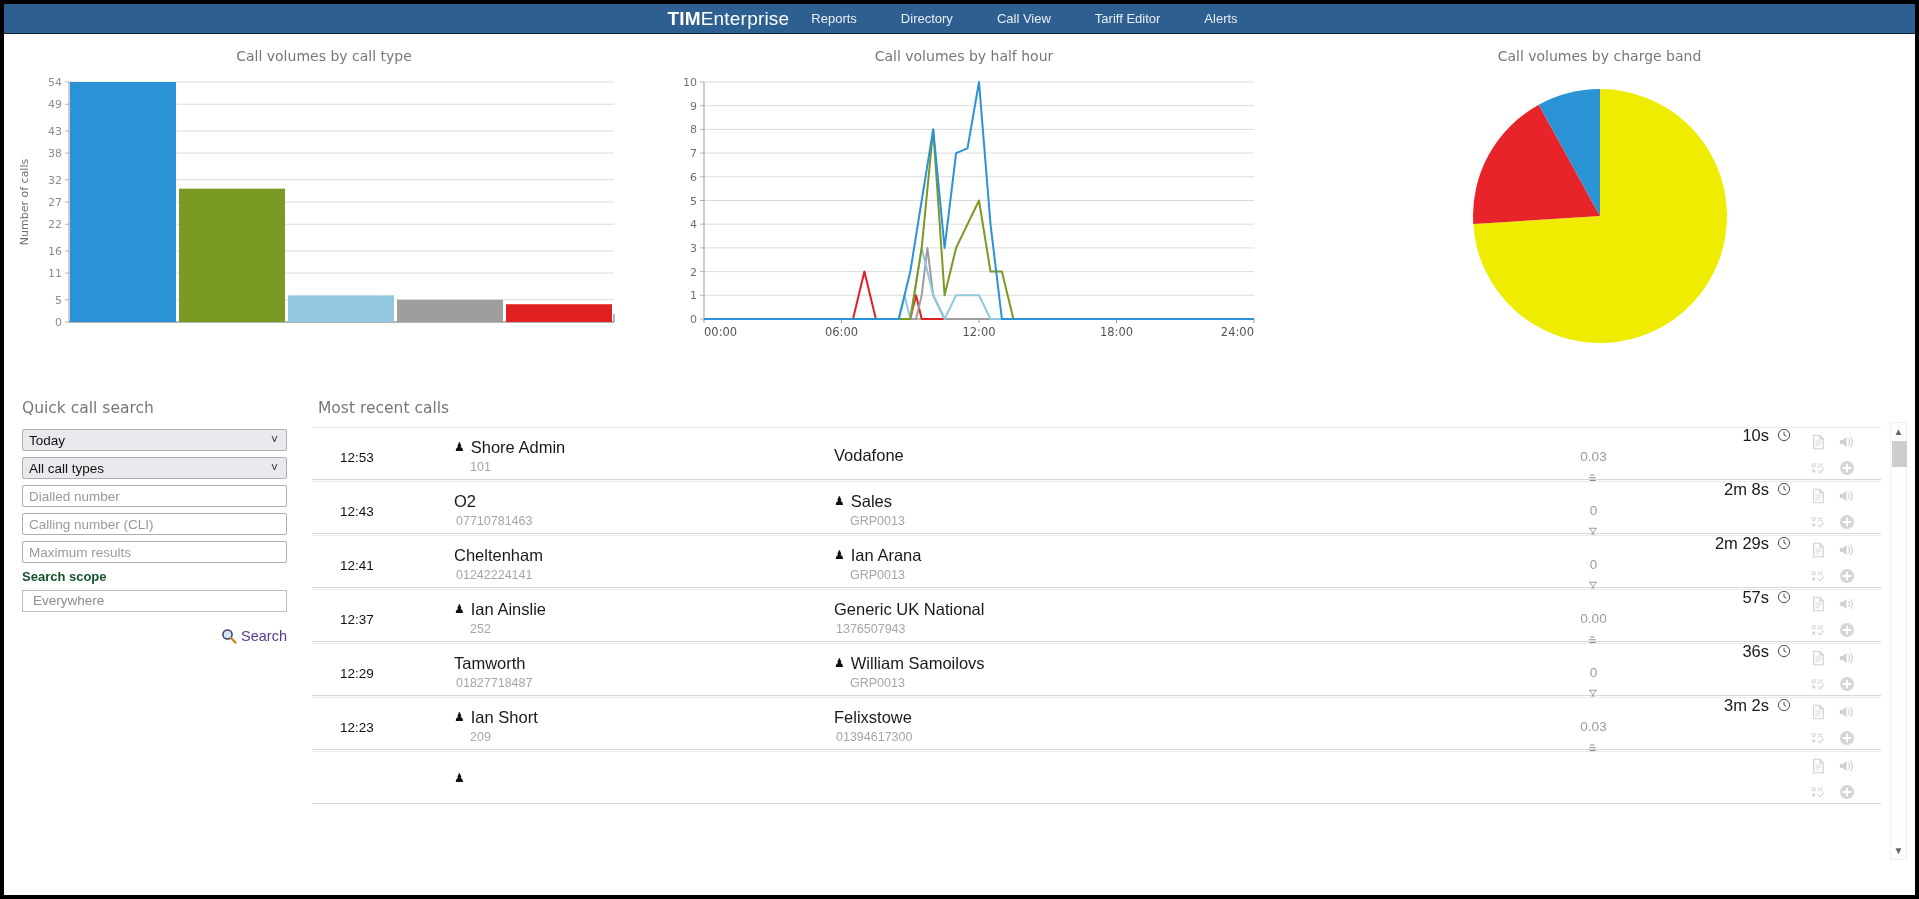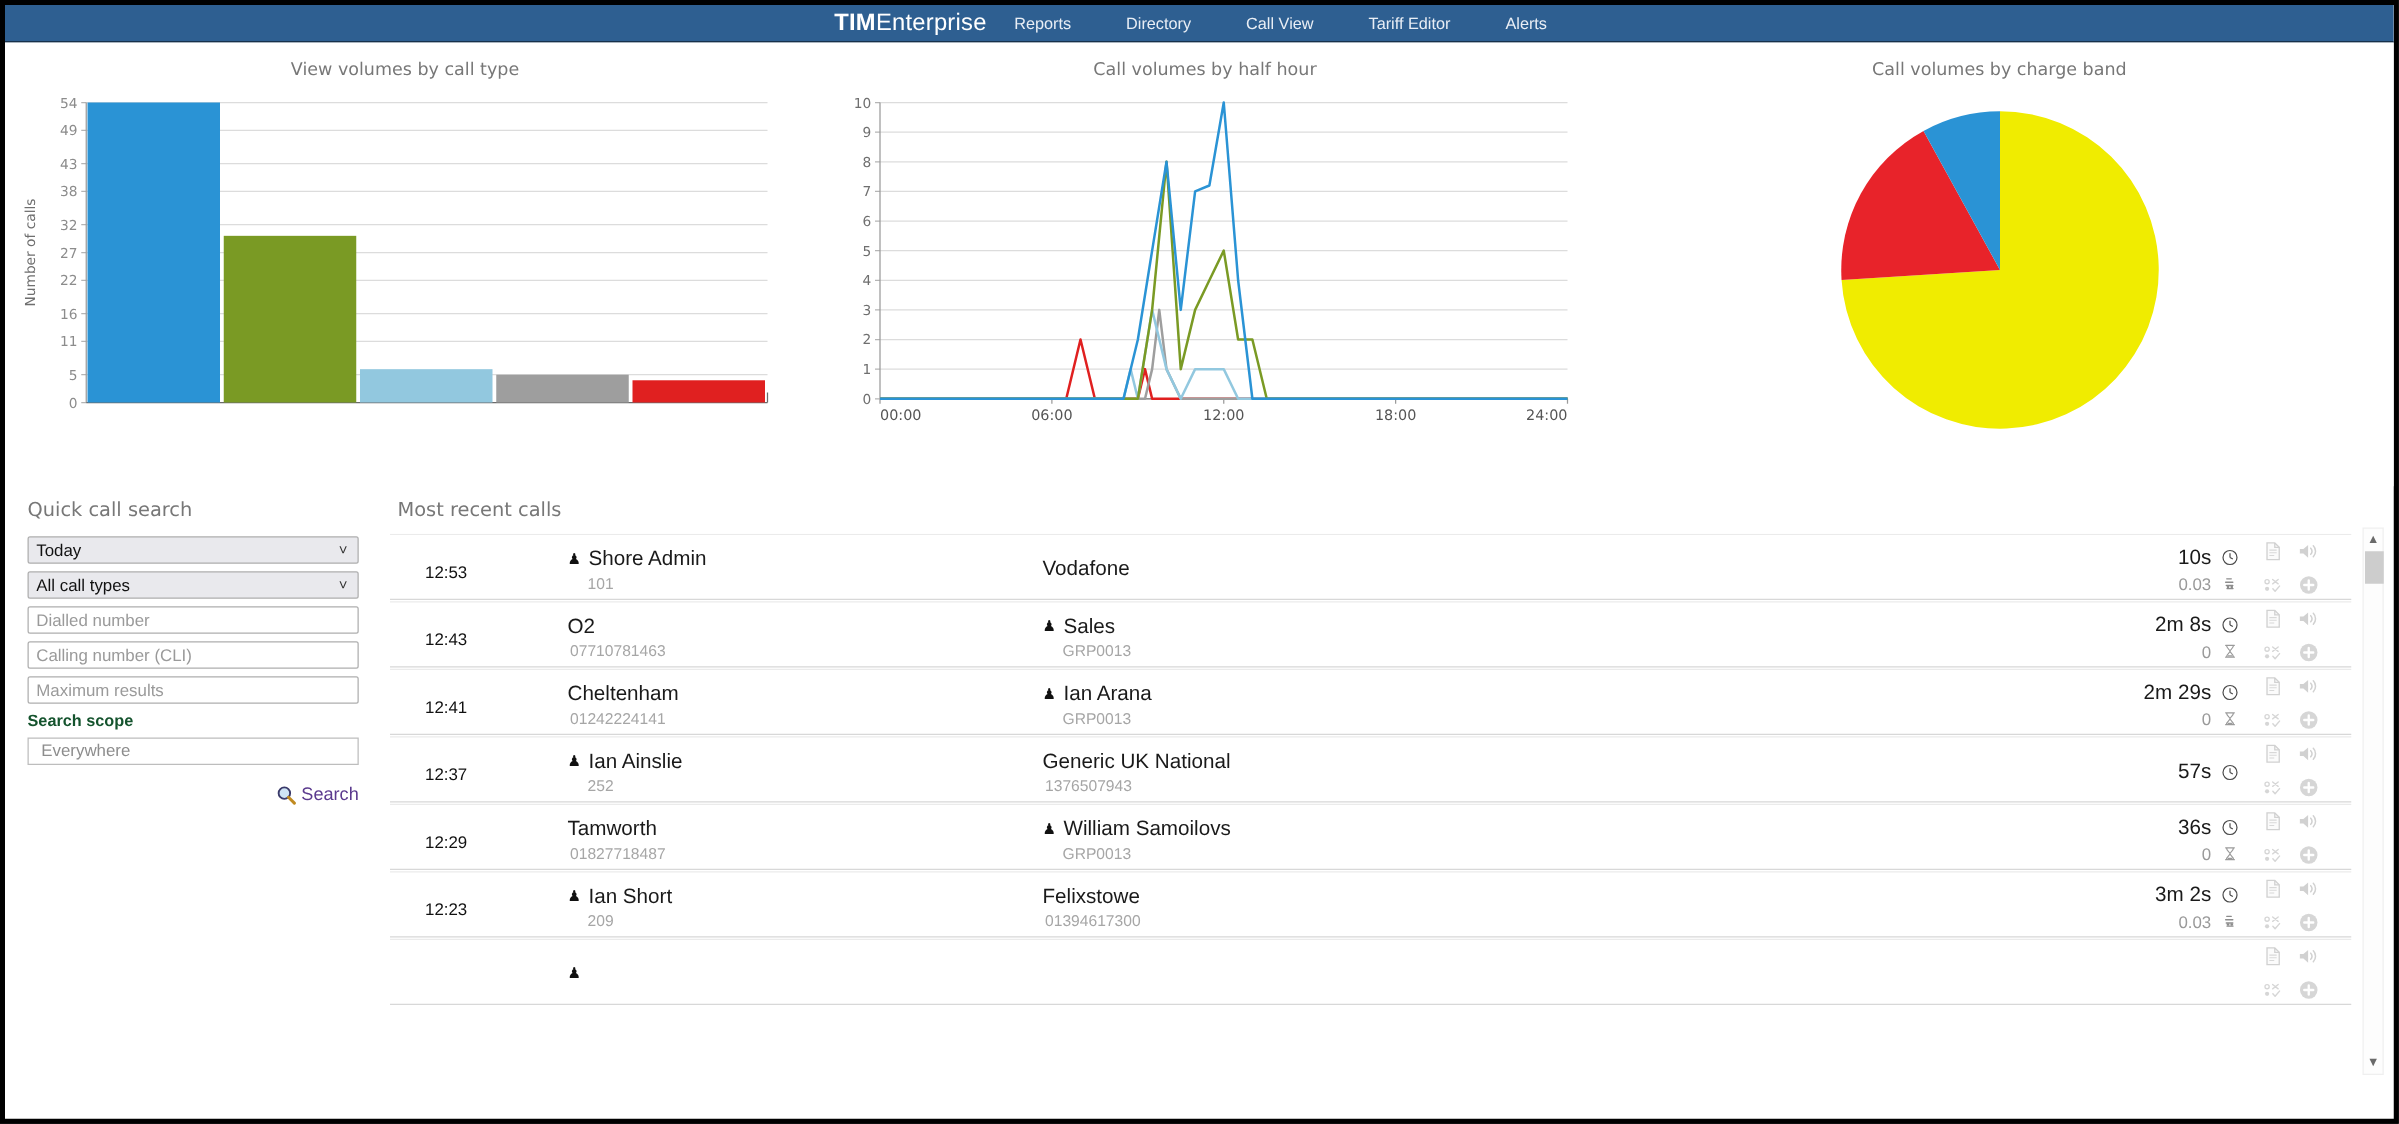--- a/index.html
+++ b/index.html
@@ -121,21 +121,21 @@
   .user-ico { font-size: 12px; color: #111; line-height: 1; }
   .cell-dur {
     flex: 1; text-align: right; padding-top: 4px; padding-right: 2px;
   }
   .dur-main {
     font-size: 16.5px; color: #1a1a1a;
     display: flex; justify-content: flex-end; align-items: center; gap: 8px;
   }
   .dur-sub {
     font-size: 13.5px; color: #9a9a9a; padding-top: 4px;
-    display: flex; justify-content: flex-end; align-items: center; gap: 8px;
+    display: flex; justify-content: flex-end; align-items: center; gap: 8px; flex-direction: column;
   }
   .ico-slot { width: 16px; display: inline-flex; justify-content: flex-start; }
   .cell-actions {
     width: 86px; flex: none; padding: 6px 8px 0 16px;
     display: flex; flex-direction: column; gap: 6px;
   }
   .act-row { display: flex; gap: 12px; align-items: center; }
   .act { opacity: .85; cursor: pointer; }
 
   
@@ -167,21 +167,21 @@
       <a href="#">Directory</a>
       <a href="#">Call View</a>
       <a href="#">Tariff Editor</a>
       <a href="#">Alerts</a>
     </div>
   </div>
 
   <div class="charts">
 
     <div class="chart-cell c1">
-      <div class="chart-title">View volumes by call type</div>
+      <div class="chart-title">Call volumes by call type</div>
       <svg class="chart-svg" id="svg-bar" width="620" height="300">
           <text x="14" y="138" fill="#6f6f6f" font-size="11" font-family="DejaVu Sans, sans-serif" text-anchor="middle" transform="rotate(-90 14 138)">Number of calls</text>
           <line x1="51" y1="258" x2="55" y2="258" stroke="#b5b5b5" stroke-width="1"></line>
           <text x="48" y="262" fill="#8c8c8c" font-size="11" font-family="DejaVu Sans, sans-serif" text-anchor="end">0</text>
           <line x1="55" y1="235.77777777777777" x2="600" y2="235.77777777777777" stroke="#dcdcdc" stroke-width="1"></line>
           <line x1="51" y1="235.77777777777777" x2="55" y2="235.77777777777777" stroke="#b5b5b5" stroke-width="1"></line>
           <text x="48" y="239.77777777777777" fill="#8c8c8c" font-size="11" font-family="DejaVu Sans, sans-serif" text-anchor="end">5</text>
           <line x1="55" y1="209.11111111111111" x2="600" y2="209.11111111111111" stroke="#dcdcdc" stroke-width="1"></line>
           <line x1="51" y1="209.11111111111111" x2="55" y2="209.11111111111111" stroke="#b5b5b5" stroke-width="1"></line>
           <text x="48" y="213.11111111111111" fill="#8c8c8c" font-size="11" font-family="DejaVu Sans, sans-serif" text-anchor="end">11</text>
@@ -533,20 +533,30 @@
         <div class="dur-main">
                 <span>57s</span>
                 <span class="ico-slot">
                   <svg width="14" height="14" viewBox="0 0 16 16">
                     <circle cx="8" cy="8" r="6.4" fill="none" stroke="#4a4a4a" stroke-width="1.1"></circle>
                     <line x1="8" y1="8" x2="8" y2="4.2" stroke="#4a4a4a" stroke-width="1.1"></line>
                     <line x1="8" y1="8" x2="10.6" y2="9.4" stroke="#4a4a4a" stroke-width="1.1"></line>
                   </svg>
                 </span>
               </div>
+        <div class="dur-sub">
+                <span>0.00</span>
+                <span class="ico-slot">
+                  <svg width="14" height="14" viewBox="0 0 16 16">
+                    <path d="M5 3.5h4.2M4 6.6h6.6M4.6 9.6h6M5.2 12.4h5.6" stroke="#8c8c8c" stroke-width="1.2" stroke-linecap="round" fill="none"></path>
+                    <circle cx="6.2" cy="11" r="1.2" fill="#8c8c8c"></circle>
+                    <circle cx="9.6" cy="11" r="1.2" fill="#8c8c8c"></circle>
+                  </svg>
+                </span>
+              </div>
       </div>
       <div class="cell-actions">
         <div class="act-row">
                 <span class="act"><svg width="15" height="16" viewBox="0 0 16 18">
                     <path d="M2.5 1.5h7l4 4v11h-11z" fill="#fbfbfb" stroke="#c9c9c9" stroke-width="1.2"></path>
                     <path d="M9.5 1.5v4h4" fill="none" stroke="#c9c9c9" stroke-width="1.2"></path>
                     <path d="M4.6 8h6.6M4.6 10.4h6.6M4.6 12.8h4.4" stroke="#d2d2d2" stroke-width="1"></path>
                   </svg></span>
                 <span class="act"><svg width="17" height="16" viewBox="0 0 18 16">
                     <path d="M2 6h3l4-3.4v10.8L5 10H2z" fill="#c9c9c9"></path>

